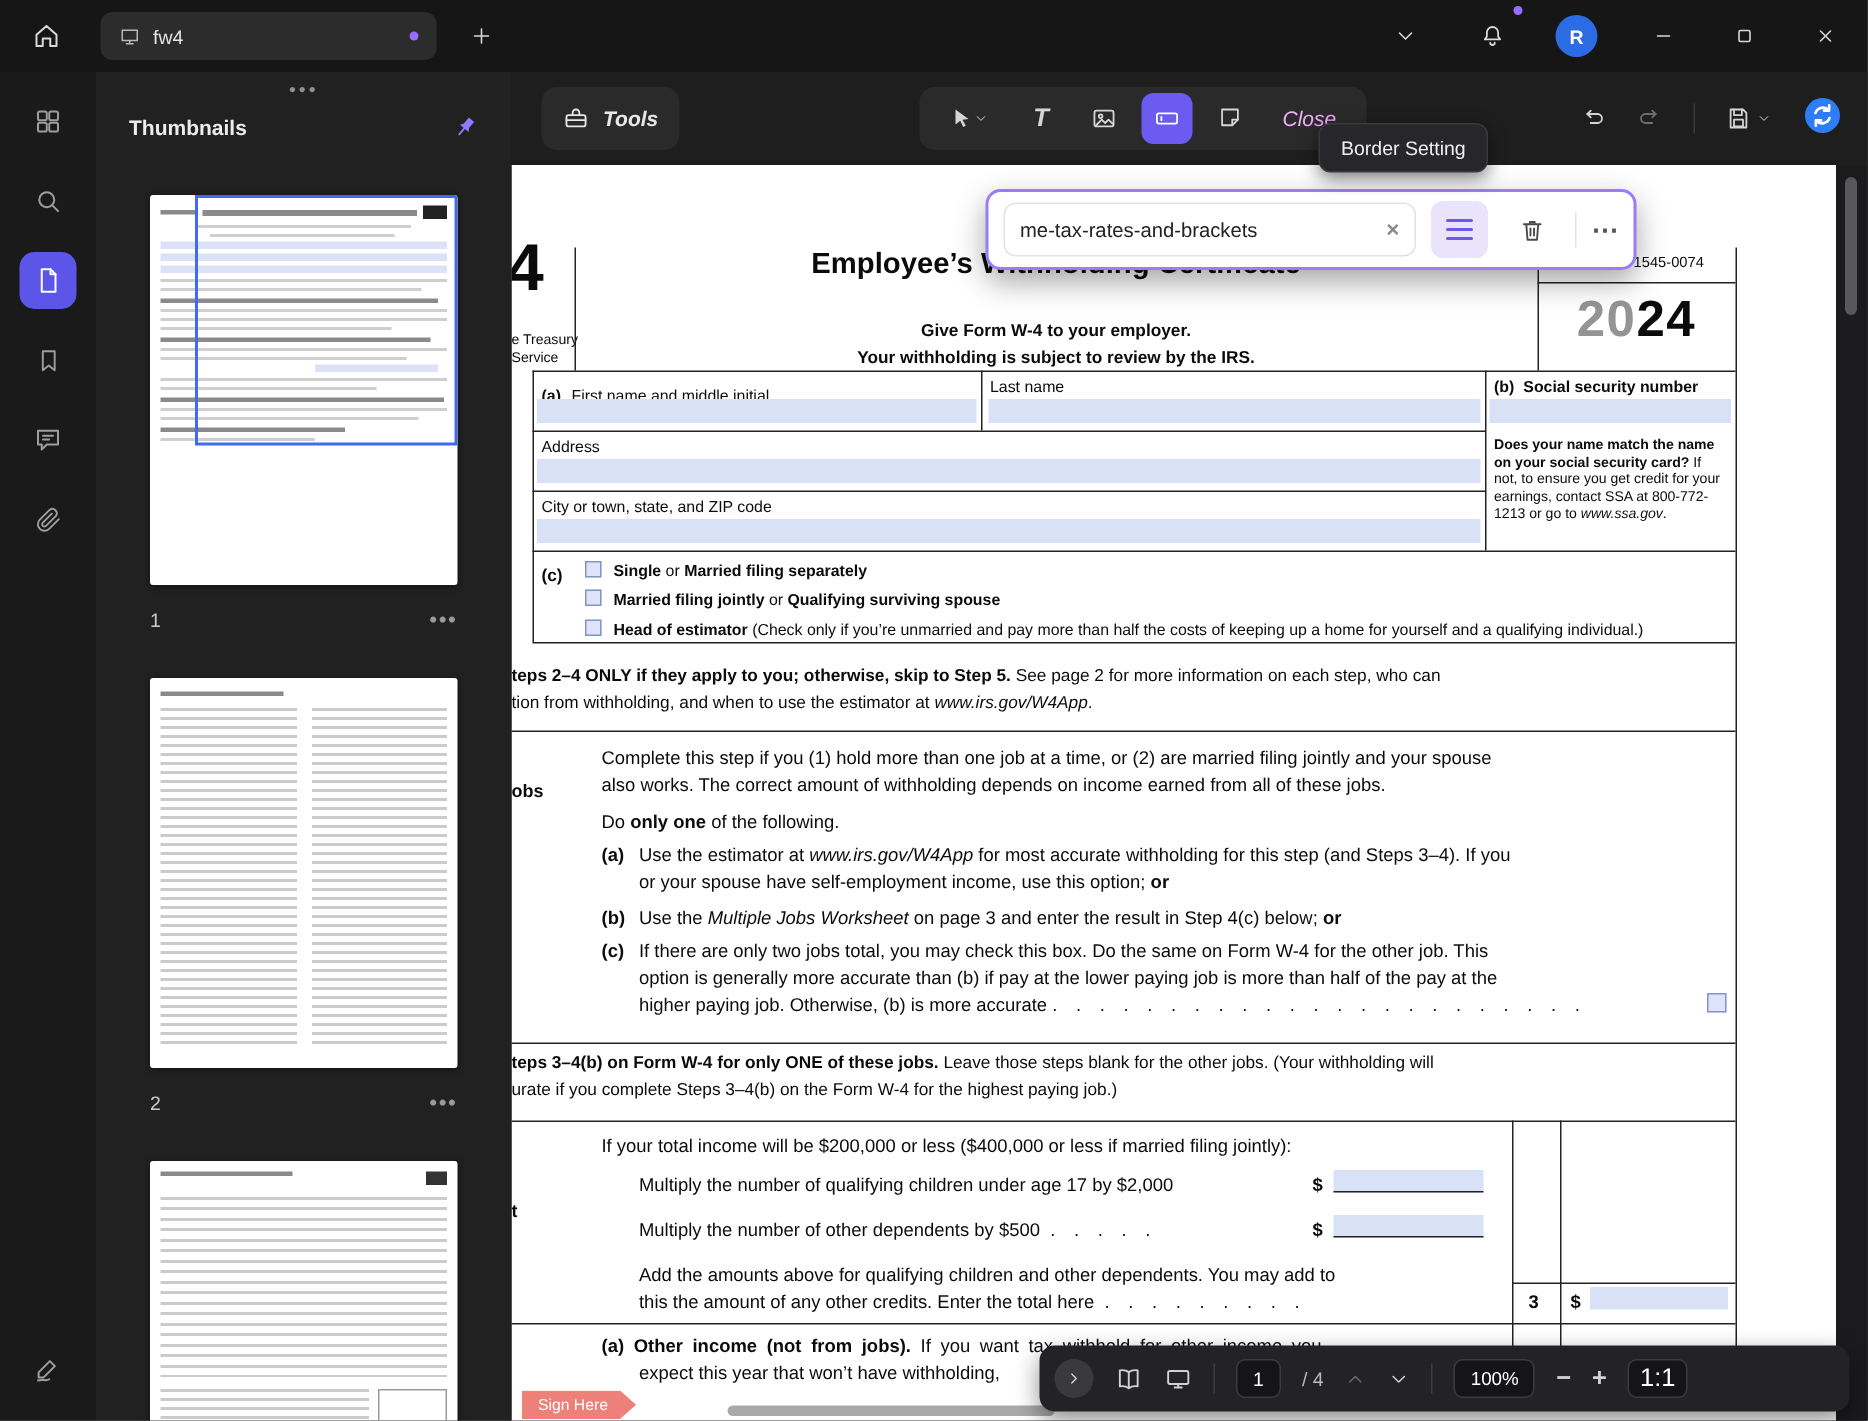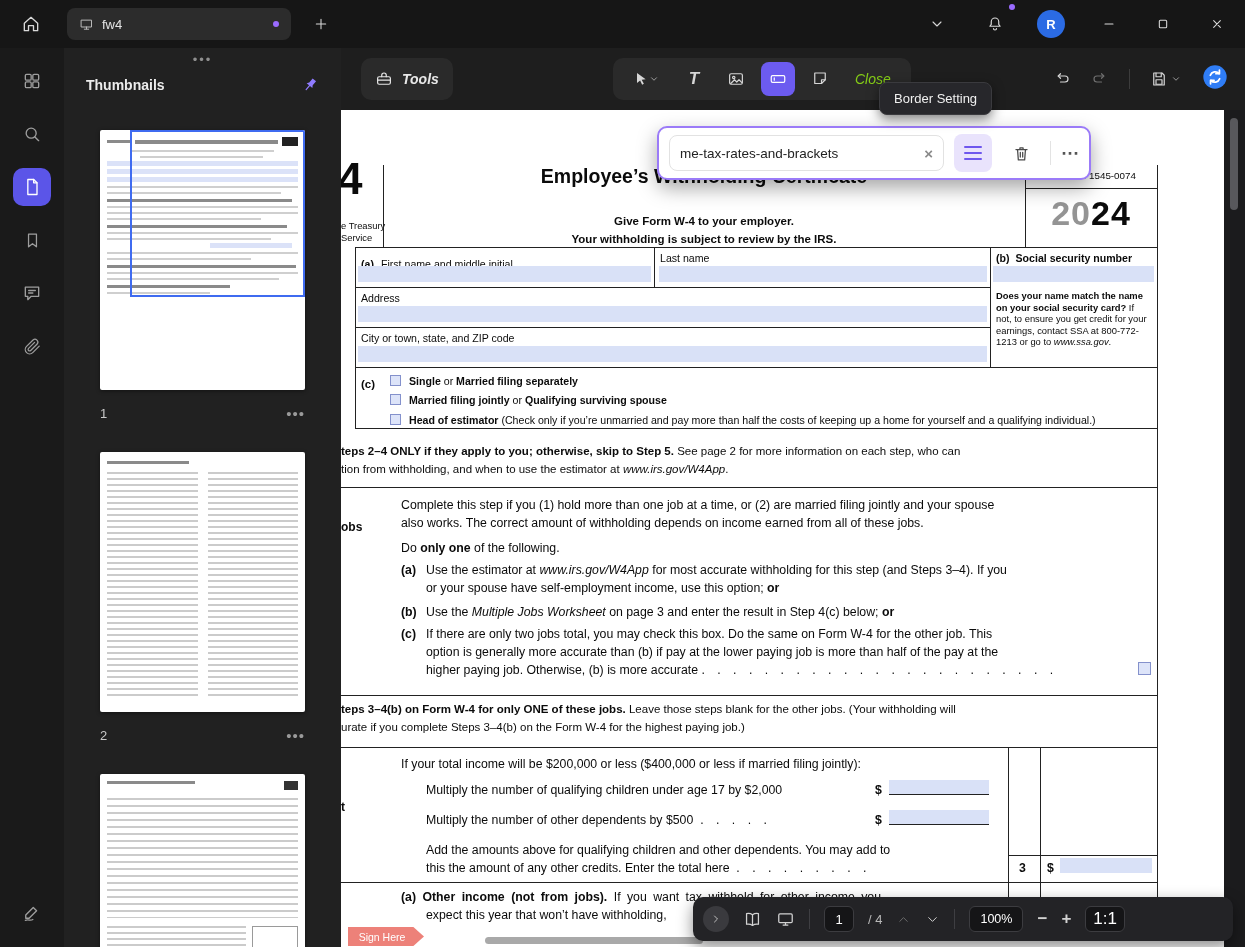--- a/index.html
+++ b/index.html
@@ -58,21 +58,21 @@
   .main { position:absolute; left:341px; top:48px; width:904px; height:899px; background:#1e1e1e; }
   .doc-toolbar { position:absolute; left:0; top:0; width:100%; height:62px; background:#1e1e1e; z-index:20;font-style:italic; }
   .grp { background:#2a2a2a; border-radius:10px; height:42px; display:flex; align-items:center; }
   .tools-grp { position:absolute; left:20px; top:10px; padding:0 14px; gap:9px; color:#e8e8e8; }
   .tools-label { font-size:14px; font-weight:600; }
   .center-grp { position:absolute; left:272px; top:10px; padding:0 10px; gap:8px; }
   .tool-btn { width:34px; height:34px; display:flex; align-items:center; justify-content:center;
               color:#d6d6d6; border-radius:8px; }
   .tool-btn.active { background:#6c5bf0; color:#fff; }
   .t-glyph { font-size:17px; font-weight:700; }
-  .close-lbl { color:#84cc16; font-size:14px; padding:0 10px; }
+  .close-lbl { color:#f0abfc; font-size:14px; padding:0 10px; }
   .right-grp { position:absolute; right:16px; top:10px; height:42px; display:flex; align-items:center; gap:20px; }
   .sep-v { width:1px; height:20px; background:#3c3c3c; }
 
   .tooltip { position:absolute; left:538px; top:34px; background:#27272b; border:1px solid #3a3a3e;
              color:#f0f0f0; font-size:13px; padding:8px 14px; border-radius:8px; z-index:55;
              box-shadow:0 4px 12px rgba(0,0,0,.5); white-space:nowrap; }
 
   
   .linkbar { position:absolute; left:316px; top:78px; width:434px; height:54px; background:#fff;
              border:2.5px solid #9b7bf8; border-radius:10px; z-index:45;

